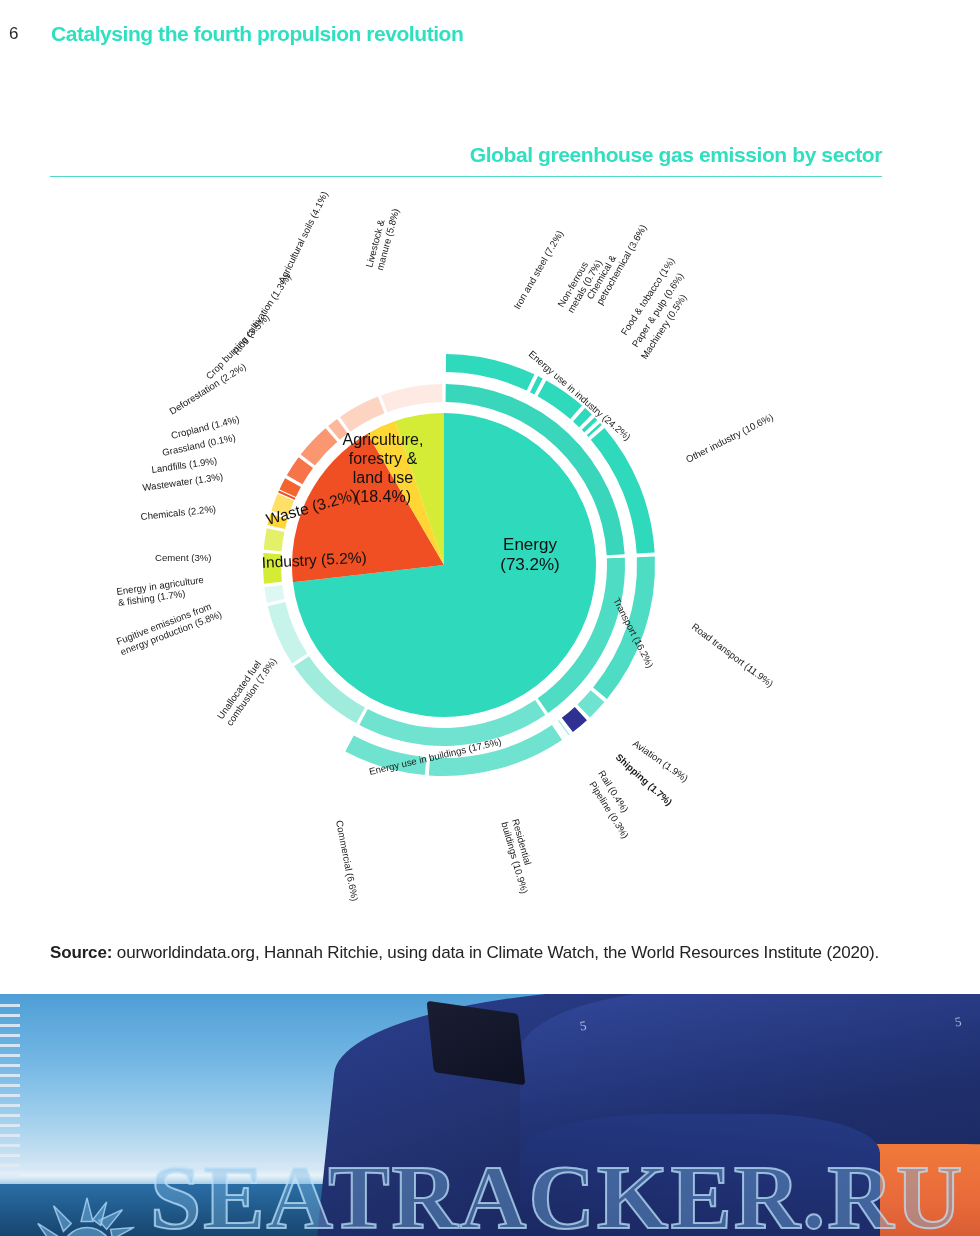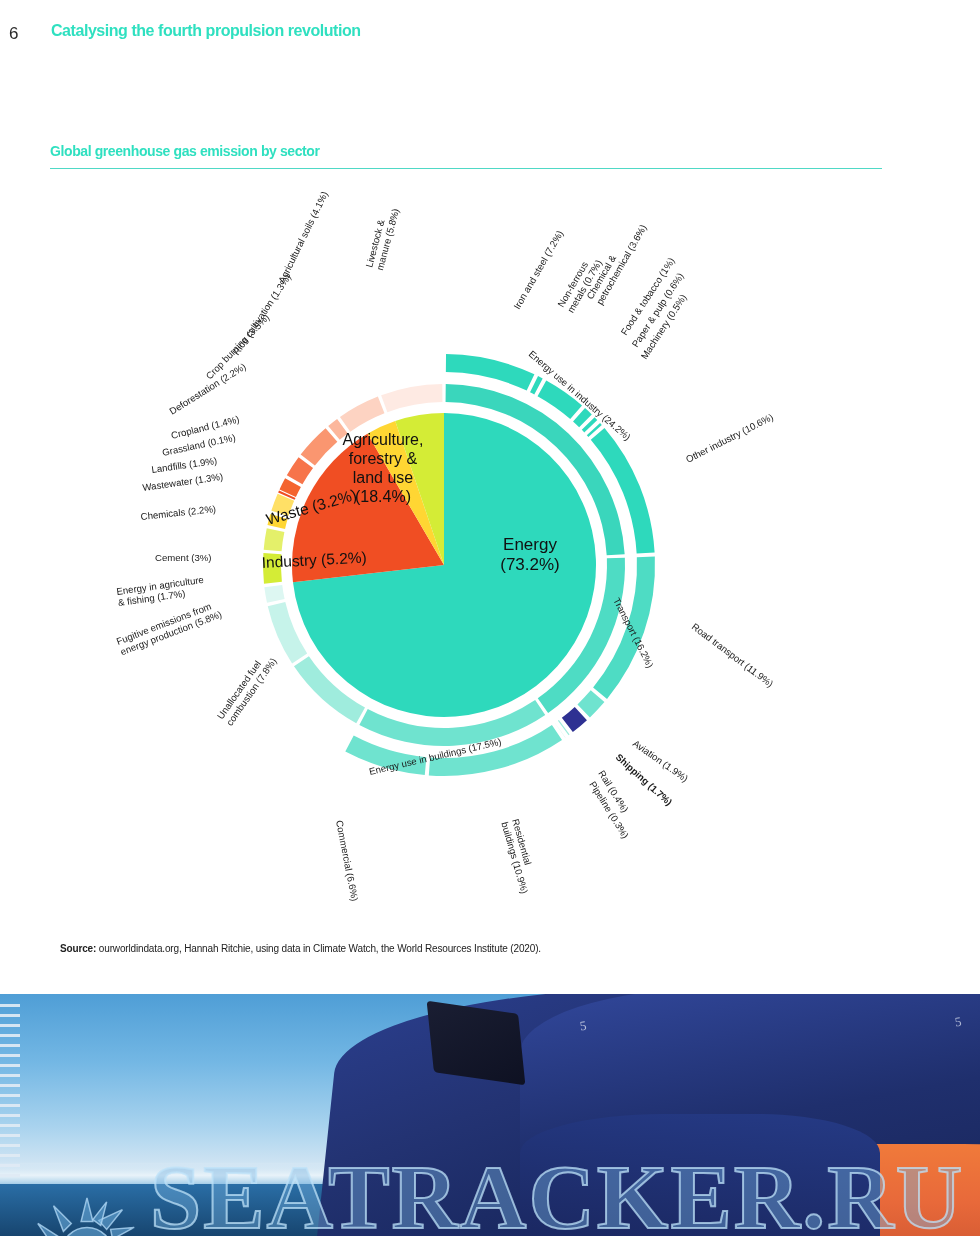--- a/index.html
+++ b/index.html
@@ -6,37 +6,37 @@
   body{
     width:980px;height:1236px;background:#ffffff;
     font-family:"Liberation Sans", sans-serif;
     overflow:hidden;position:relative;
   }
   .page{position:relative;width:980px;height:1236px;}
 
   
   .hdr{position:absolute;left:0;top:22px;width:980px;height:34px;}
   .hdr .pageno{position:absolute;left:9px;top:2px;font-size:17px;color:#2b2b2b;font-weight:400;}
-  .hdr .title{position:absolute;left:51px;top:0px;font-size:16px;font-weight:bold;
+  .hdr .title{position:absolute;left:51px;top:0px;font-size:21px;font-weight:bold;
                color:#2fe0c0;letter-spacing:-0.45px;}
 
   
   .sect{position:absolute;left:50px;top:143px;width:832px;}
-  .sect .stitle{font-size:14px;font-weight:bold;color:#2fe0c0;letter-spacing:-0.4px;}
+  .sect .stitle{font-size:21px;font-weight:bold;color:#2fe0c0;letter-spacing:-0.4px;text-align:right;}
   .sect .rule{margin-top:9px;border-top:1.6px solid #4fd9c6;width:832px;}
 
   
   .chartwrap{position:absolute;left:0px;top:180px;width:980px;height:755px;}
   svg.sun{display:block;}
 
   .lbl{font-family:"Liberation Sans", sans-serif;font-size:9.6px;fill:#1a1a1a;}
   .ctr{font-family:"Liberation Sans", sans-serif;fill:#111;}
 
   
-  .source{position:absolute;left:60px;top:943px;font-size:10px;color:#222;letter-spacing:-0.15px;}
+  .source{position:absolute;left:50px;top:943px;font-size:17px;color:#222;letter-spacing:-0.15px;}
   .source b{font-weight:bold;}
 
   
   .photo{position:absolute;left:0;top:994px;width:980px;height:242px;overflow:hidden;}
   .sky{position:absolute;inset:0;
     background:linear-gradient(180deg,#4f9ed6 0%,#73b7e4 28%,#a9d3ee 55%,#cfe4f3 70%,#8cc0e2 78%,#2f6fa8 86%,#1d4f7d 100%);}
   .sea{position:absolute;left:0;bottom:0;width:980px;height:52px;
     background:linear-gradient(180deg,#2a6ea6 0%,#17456f 100%);}
   .horizonclouds{position:absolute;left:0;bottom:52px;width:560px;height:22px;
     background:linear-gradient(180deg,rgba(255,255,255,0) 0%,rgba(255,255,255,.75) 60%,rgba(255,255,255,.25) 100%);}

